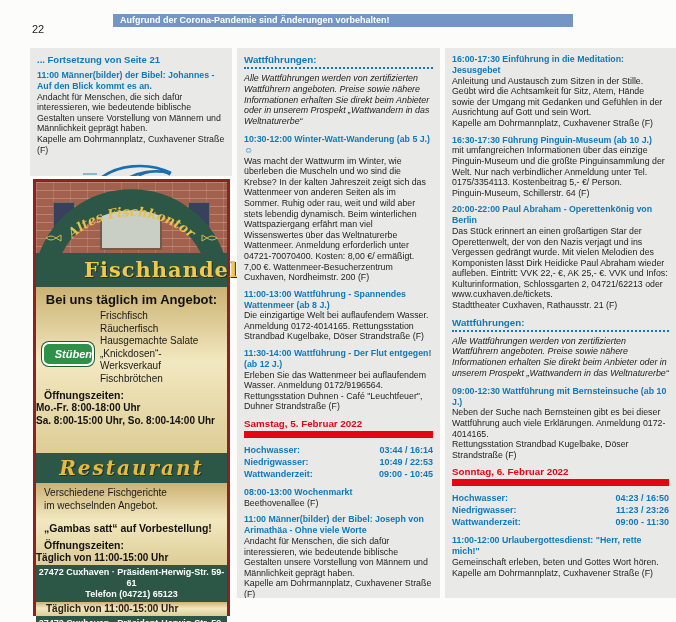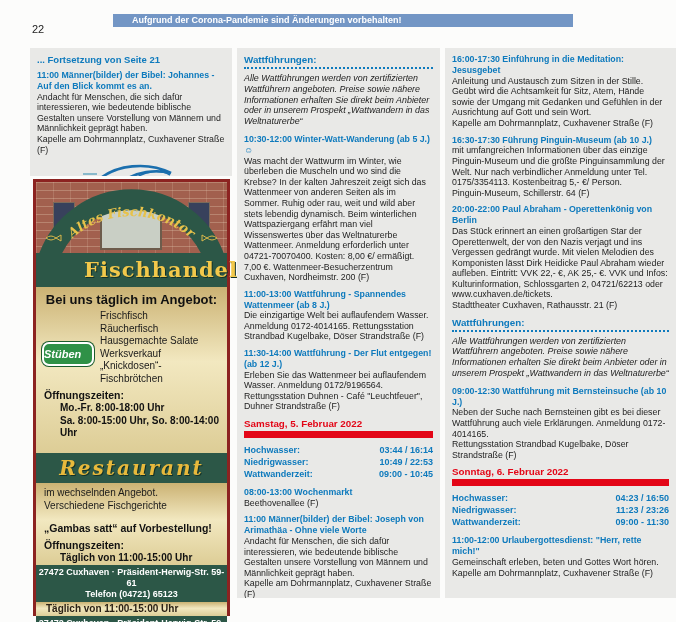--- a/index.html
+++ b/index.html
@@ -8,21 +8,21 @@
     background:#fcfcfb;
     font-family:"Liberation Sans",sans-serif;
     -webkit-font-smoothing:antialiased;
   }
   *{box-sizing:border-box;}
 
   
   #notice-bar{
     position:absolute;left:113px;top:14px;width:460px;height:13px;
     background:#7396c5;color:#ffffff;font-weight:bold;font-size:9px;
-    line-height:13px;padding-left:19px;white-space:nowrap;overflow:hidden;
+    line-height:13px;padding-left:7px;white-space:nowrap;overflow:hidden;
   }
   #page-number{
     position:absolute;left:32px;top:23px;font-size:11px;color:#222;
   }
 
   
   .panel{position:absolute;background:#e9e9e7;padding:6px 7px;overflow:hidden;}
   #left-panel{left:30px;top:48px;width:202px;height:128px;}
   #middle-panel{left:237px;top:48px;width:203px;height:550px;}
   #right-panel{left:445px;top:48px;width:231px;height:550px;}
@@ -65,24 +65,24 @@
     text-shadow:1px 1px 0 #143127;
     padding-left:48px;
   }
   .ad-tan{background:linear-gradient(180deg,#cbb273,#f2e8c0 45%,#ddcd96);}
   #ad-offer{position:relative;flex:0 0 166px;padding-top:3px;}
   .ad-offer-heading{text-align:center;font-weight:bold;font-size:13px;color:#111;margin:2px 0 3px 0;}
   .ad-offer-item{padding-left:64px;font-size:10px;line-height:12.5px;color:#1a1a1a;}
   #stueben-logo{
     position:absolute;left:6px;top:55px;width:52px;height:24px;border-radius:7px;
     background:#2f9147;border:2px solid #ffffff;box-shadow:0 0 0 1px #1c5c2d;
-    color:#fff;font-weight:bold;font-style:italic;font-size:11px;line-height:20px;text-align:left;
+    color:#fff;font-weight:bold;font-style:italic;font-size:11px;line-height:20px;text-align:right;
   }
   .ad-hours-label{padding-left:8px;font-weight:bold;font-size:10.5px;line-height:13px;color:#111;margin-top:4px;}
-  .ad-hours-line{padding-left:24px;font-weight:bold;font-size:10px;line-height:12.5px;color:#111;}
+  .ad-hours-line{padding-left:0;font-weight:bold;font-size:10px;line-height:12.5px;color:#111;}
   #ad-banner-restaurant{
     height:30px;line-height:30px;font-size:20px;font-weight:bold;font-style:italic;
     font-family:"DejaVu Serif",serif;color:#e8b93c;letter-spacing:2px;
     text-shadow:1px 1px 0 #143127;
   }
   #ad-restaurant{flex:0 0 72px;padding-top:4px;}
   .ad-rest-line{padding-left:8px;font-size:10px;line-height:12.5px;color:#1a1a1a;}
   .ad-gambas{padding-left:8px;font-weight:bold;font-size:10.5px;line-height:14px;color:#111;margin-top:9px;}
   .ad-address{padding:2px 0;font-size:9px;font-weight:bold;color:#ffffff;line-height:11px;}
   .ad-tan-strip{flex:0 0 14px;font-weight:bold;font-size:10px;line-height:14px;color:#2b2115;padding-left:10px;}
@@ -125,34 +125,34 @@
     </svg>
   </div>
 
   <div id="ad-banner-fischhandel" class="ad-band">Fischhandel</div>
 
   <div id="ad-offer" class="ad-tan">
     <div class="ad-offer-heading">Bei uns täglich im Angebot:</div>
     <div class="ad-offer-item">Frischfisch</div>
     <div class="ad-offer-item">Räucherfisch</div>
     <div class="ad-offer-item">Hausgemachte Salate</div>
+    <div class="ad-offer-item">„Knickdosen“-</div>
     <div class="ad-offer-item">Werksverkauf</div>
-    <div class="ad-offer-item">„Knickdosen“-</div>
     <div class="ad-offer-item">Fischbrötchen</div>
     <div id="stueben-logo">Stüben</div>
     <div class="ad-hours-label">Öffnungszeiten:</div>
     <div class="ad-hours-line">Mo.-Fr. 8:00-18:00 Uhr</div>
     <div class="ad-hours-line">Sa. 8:00-15:00 Uhr, So. 8:00-14:00 Uhr</div>
   </div>
 
   <div id="ad-banner-restaurant" class="ad-band">Restaurant</div>
 
   <div id="ad-restaurant" class="ad-tan">
+    <div class="ad-rest-line">Verschiedene Fischgerichte</div>
     <div class="ad-rest-line">im wechselnden Angebot.</div>
-    <div class="ad-rest-line">Verschiedene Fischgerichte</div>
     <div class="ad-gambas">„Gambas satt“ auf Vorbestellung!</div>
     <div class="ad-hours-label">Öffnungszeiten:</div>
     <div class="ad-hours-line">Täglich von 11:00-15:00 Uhr</div>
   </div>
 
   <div class="ad-band ad-address">
     <div>27472 Cuxhaven · Präsident-Herwig-Str. 59-61</div>
     <div>Telefon (04721) 65123</div>
   </div>
 

